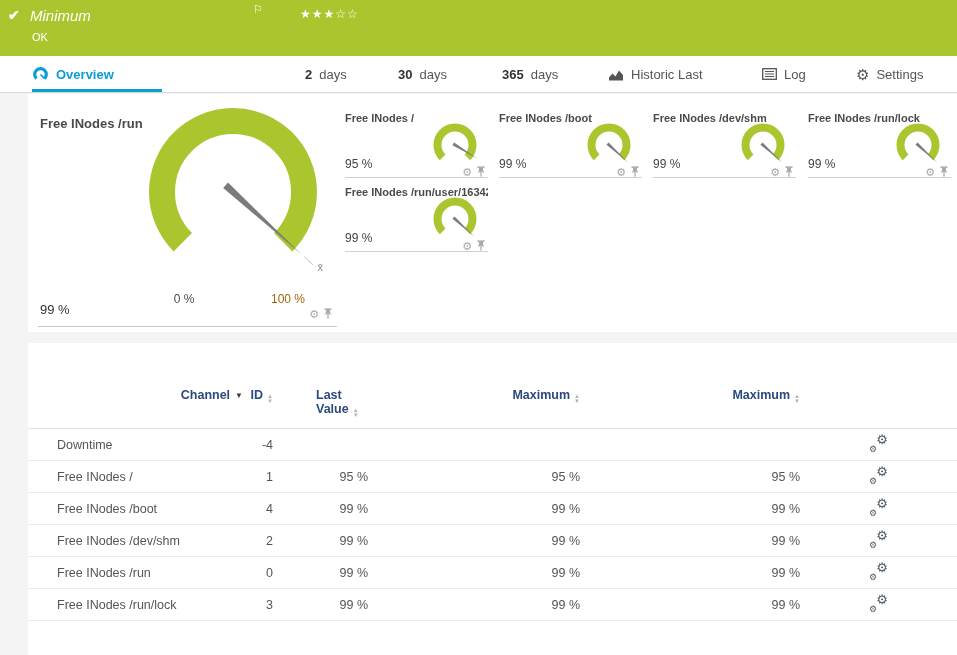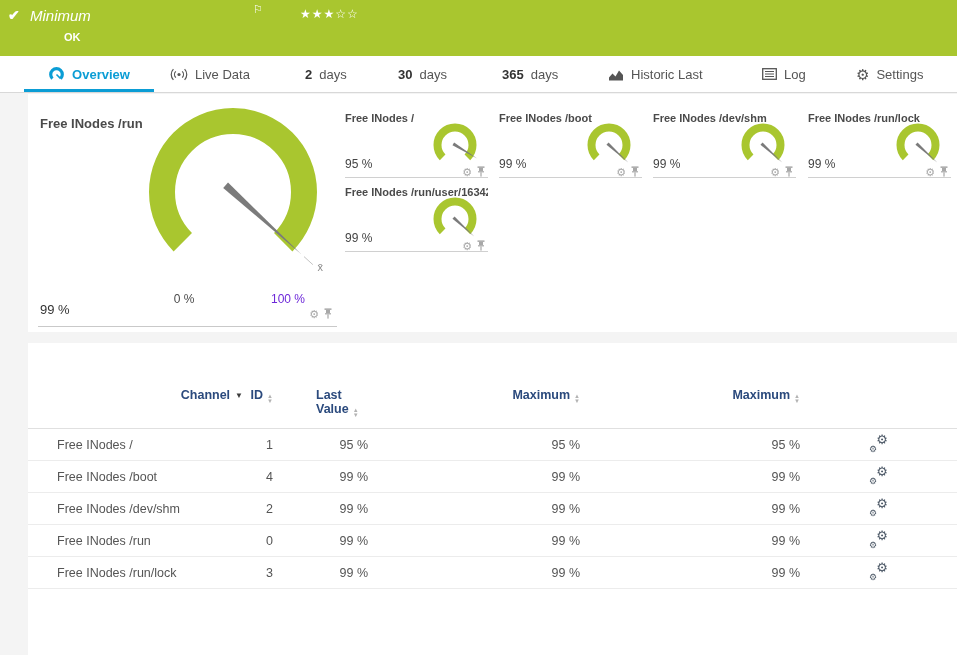--- a/index.html
+++ b/index.html
@@ -12,39 +12,39 @@
     width:957px;height:655px;position:relative;overflow:hidden;
     background:#f4f4f4;font-family:"Liberation Sans",sans-serif;color:var(--txt);
   }
   
   .top-header{position:absolute;top:0;left:0;right:0;height:56px;background:var(--green);color:#fff}
   .hdr-check{position:absolute;left:8px;top:7px;font-size:14px;font-weight:700}
   .hdr-kind{position:absolute;left:30px;top:7px;font-size:15px;font-style:italic}
   .hdr-title{position:absolute;left:87px;top:5px;font-size:17px;font-weight:700}
   .hdr-flag{position:absolute;left:253px;top:3px;font-size:11px}
   .hdr-stars{position:absolute;left:300px;top:7px;font-size:12px;letter-spacing:1px}
-  .hdr-status{position:absolute;left:64px;top:31px;font-size:11px;font-weight:700}
+  .hdr-status{position:absolute;left:32px;top:31px;font-size:11px;font-weight:400}
   
   .tabbar{position:absolute;top:56px;left:0;right:0;height:37px;background:#fff;border-bottom:1px solid #d8d8d8}
   .tab{position:absolute;top:0;bottom:0;display:flex;align-items:center;gap:7px;font-size:13px;color:#555;cursor:pointer}
   .tab .num{font-weight:700;color:#333}
   .tab.active{color:var(--blue);font-weight:700}
   .tab.active::after{content:"";position:absolute;left:0;right:0;bottom:0;height:3px;background:var(--blue)}
   .tab-icon{display:inline-flex;align-items:center}
-  .t-overview{left:24px;width:130px;justify-content:center}
+  .t-overview{left:32px;width:130px;justify-content:flex-start}
   .t-live{left:170px}.t-2d{left:305px}.t-30d{left:398px}.t-365d{left:502px}
   .t-historic{left:608px}.t-log{left:762px}.t-settings{left:856px}
   .gear-glyph{font-size:15px;line-height:1;color:#555}
   
   .gauge-card{position:absolute;top:94px;left:28px;right:0;height:238px;background:#fff}
   .main-tile{position:absolute;left:10px;top:0;width:299px;height:233px;border-bottom:1px solid #c9c9c9}
   .main-title{position:absolute;left:2px;top:22px;font-size:13px;font-weight:700;color:#4a4a4a}
   .main-gauge-svg{position:absolute;left:78px;top:2px}
   .scale-min{position:absolute;left:128px;top:198px;width:36px;text-align:center;font-size:12px;color:#4a4a4a}
-  .scale-max{position:absolute;left:222px;top:198px;width:56px;text-align:center;font-size:12px;color:#6d28d9}
+  .scale-max{position:absolute;left:222px;top:198px;width:56px;text-align:center;font-size:12px;color:#a16207}
   .main-value{position:absolute;left:2px;top:208px;font-size:13px;color:#333}
   .tile-icons{position:absolute;display:flex;align-items:center;gap:4px}
   .main-tile .tile-icons{right:4px;top:211px}
   .tile-gear{font-size:11px;line-height:1;color:var(--icon-gray)}
   
   .tile{position:absolute;width:143px;height:66px;border-bottom:1px solid #d0d0d0}
   .tile-title{position:absolute;left:0;top:0;width:143px;font-size:11px;font-weight:700;color:#4a4a4a;white-space:nowrap;overflow:hidden}
   .tile-svg{position:absolute;left:81px;top:8px}
   .tile-value{position:absolute;left:0;top:45px;font-size:12px;color:#444}
   .tile .tile-icons{right:2px;top:51px}
@@ -79,32 +79,20 @@
 
 <div class="tabbar">
   <div class="tab t-overview active">
     <span class="tab-icon">
       <svg width="17" height="15" viewBox="0 0 17 15">
         <path d="M4.4 11.6 A5.8 5.8 0 1 1 12.6 11.6" fill="none" stroke="#0b9dd5" stroke-width="3.2"></path>
         <line x1="8.5" y1="7.5" x2="12.6" y2="11.6" stroke="#0b9dd5" stroke-width="1.6"></line>
       </svg>
     </span>
     <span>Overview</span>
-  </div>
-  <div class="tab t-live">
-    <span class="tab-icon">
-      <svg width="18" height="13" viewBox="0 0 18 13" fill="none" stroke="#555" stroke-width="1.2">
-        <circle cx="9" cy="6.5" r="1.6" fill="#555" stroke="none"></circle>
-        <path d="M5.8 3.4 a4.4 4.4 0 0 0 0 6.2"></path>
-        <path d="M3.4 1.2 a7.6 7.6 0 0 0 0 10.6"></path>
-        <path d="M12.2 3.4 a4.4 4.4 0 0 1 0 6.2"></path>
-        <path d="M14.6 1.2 a7.6 7.6 0 0 1 0 10.6"></path>
-      </svg>
-    </span>
-    <span>Live Data</span>
   </div>
   <div class="tab t-2d">
     <span class="num">2</span>
     <span>days</span>
   </div>
   <div class="tab t-30d">
     <span class="num">30</span>
     <span>days</span>
   </div>
   <div class="tab t-365d">
@@ -286,20 +274,28 @@
           <span>Maximum</span><span class="sort2">
               <span>▲</span>
               <span>▼</span>
             </span>
         </th>
         <th></th>
       </tr>
     </thead>
     <tbody id="chan-body">
         <tr>
+          <td class="c-name">Downtime</td>
+          <td class="num">-4</td>
+          <td class="num"></td>
+          <td class="num"></td>
+          <td class="num"></td>
+          <td class="ctr"><span class="gears"><span class="g-big">⚙</span><span class="g-small">⚙</span></span></td>
+        </tr>
+        <tr>
           <td class="c-name">Free INodes /</td>
           <td class="num">1</td>
           <td class="num">95 %</td>
           <td class="num">95 %</td>
           <td class="num">95 %</td>
           <td class="ctr"><span class="gears"><span class="g-big">⚙</span><span class="g-small">⚙</span></span></td>
         </tr>
         <tr>
           <td class="c-name">Free INodes /boot</td>
           <td class="num">4</td>

